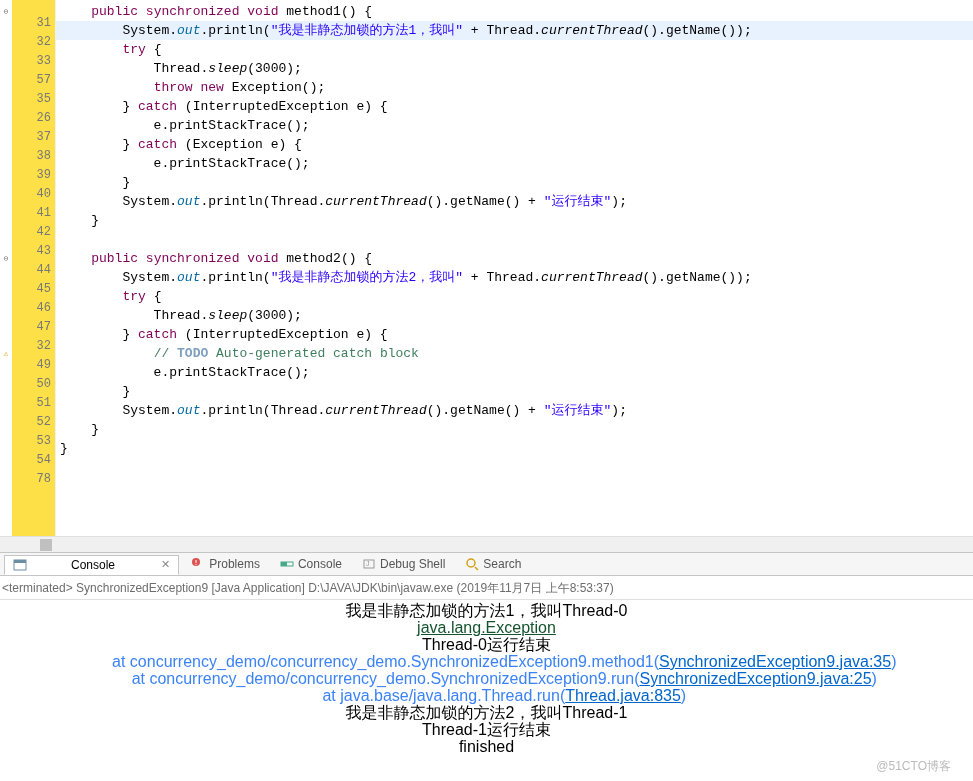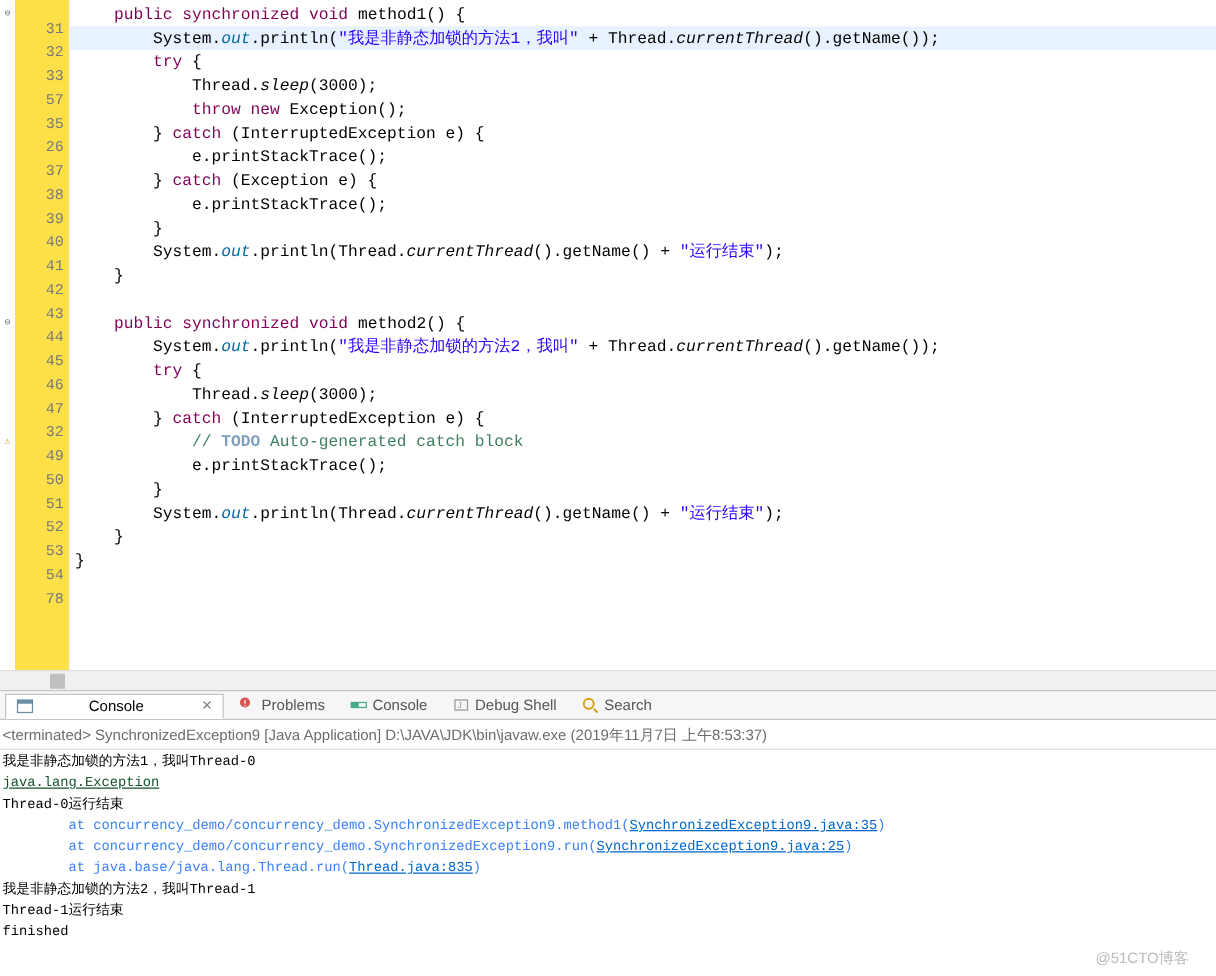--- a/index.html
+++ b/index.html
@@ -121,25 +121,26 @@
       margin-left: 2px;
     }
     .console-header {
       font-family: "Segoe UI", Tahoma, sans-serif;
       font-size: 12px;
       color: #6d6d6d;
       padding: 4px 2px 2px 2px;
       border-bottom: 1px solid #e0e0e0;
     }
     .console-area {
-      font-family: Liberation Mono, monospace;
-      font-size: 11px;
+      font-family: Liberation Sans, sans-serif;
+      font-size: 16px;
       line-height: 17px;
       padding: 2px;
       white-space: pre;
+      text-align: center;
     }
     .console-line { min-height: 17px; }
     .err { color: #3b82f6; }
     .link { text-decoration: underline; color: #14532d; cursor: pointer; }
     .err-link { text-decoration: underline; color: #0066cc; }
     .watermark {
       position: fixed;
       right: 22px;
       bottom: 6px;
       font-family: "Segoe UI", sans-serif;

